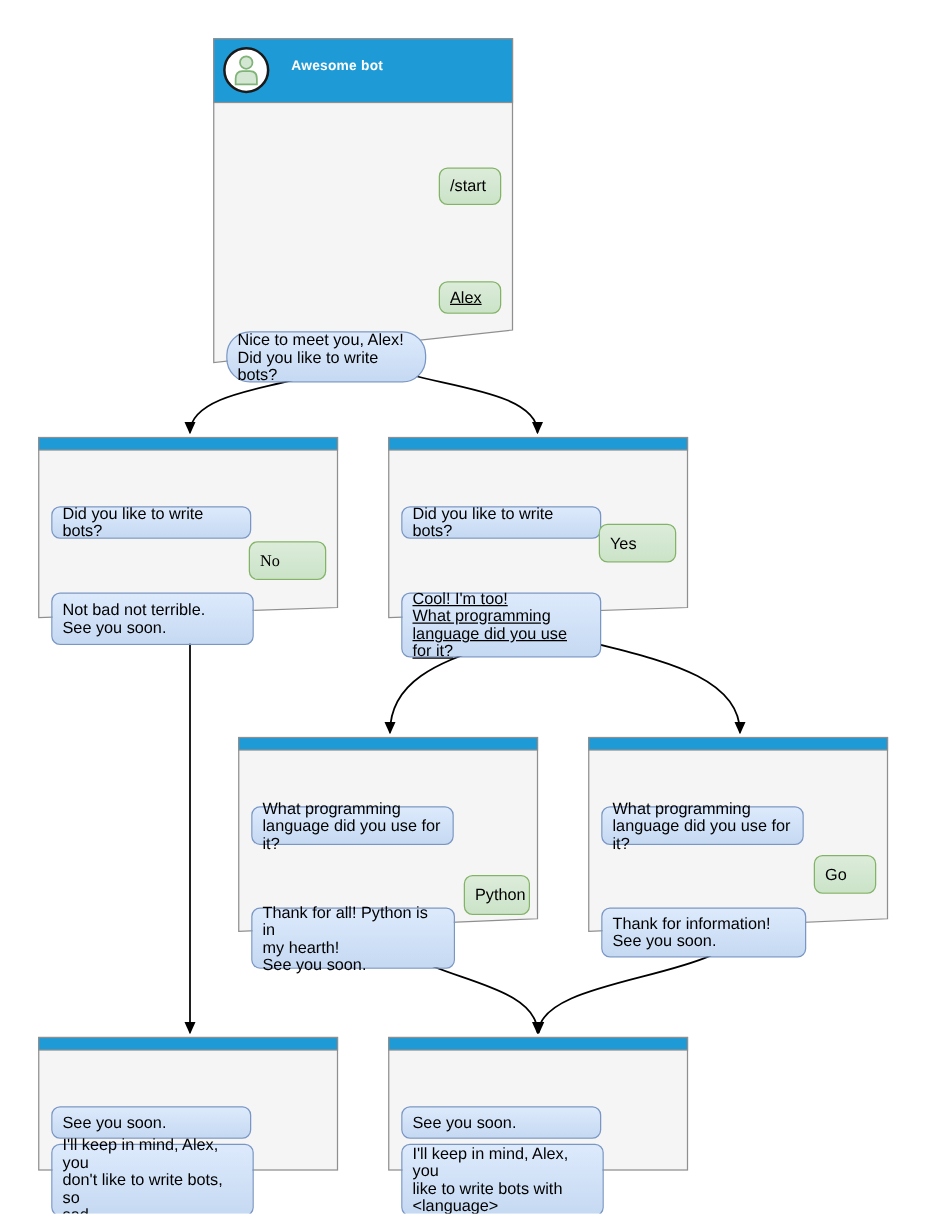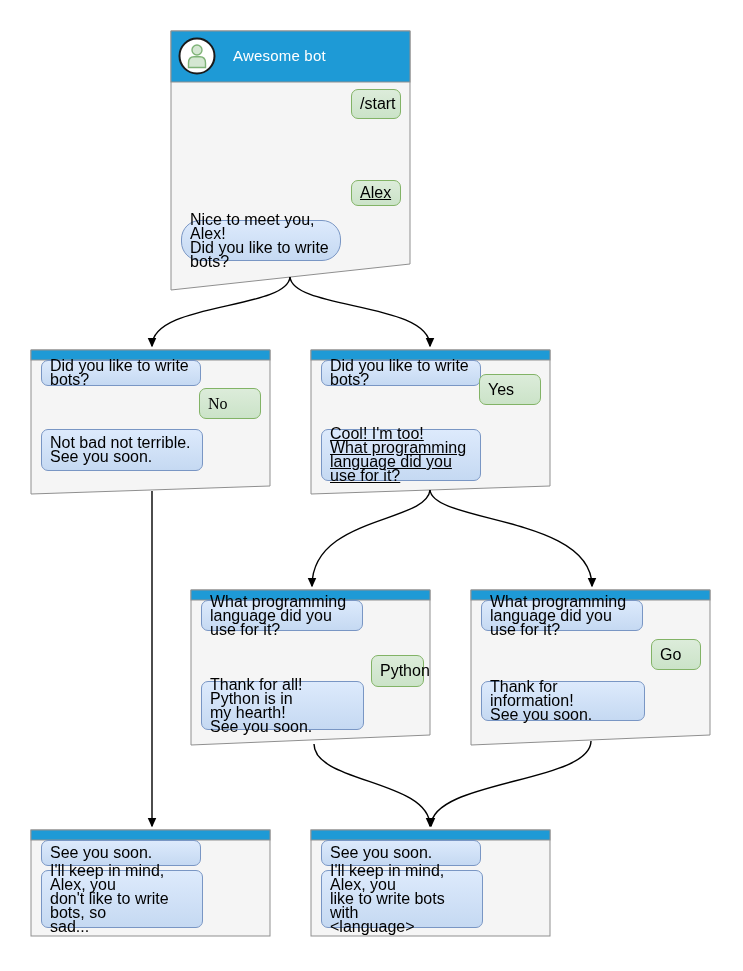--- a/index.html
+++ b/index.html
@@ -6,30 +6,31 @@
   .canvas{
     position:relative;
     width:743px;height:971px;
     background:#ffffff;
     font-family:"Liberation Sans",sans-serif;
     overflow:hidden;
   }
   .bg-svg{position:absolute;left:0;top:0;z-index:0;}
   .window-title{
     position:absolute;left:233px;top:47px;z-index:2;
-    font-size:15px;font-weight:normal;color:#ffffff;
+    font-size:11px;font-weight:bold;color:#ffffff;
     letter-spacing:.2px;
   }
   .bubble{
     position:absolute;z-index:1;box-sizing:border-box;
     border-radius:7px;
-    font-size:16px;line-height:14px;color:#000;
+    font-size:13px;line-height:14px;color:#000;
     display:flex;flex-direction:column;justify-content:center;
     padding:12px 8px;
     white-space:pre-line;
+    margin-top:45px;
   }
   .bubble.bot{
     background:linear-gradient(#ddeafc,#c5d9f2);
     border:1px solid #7996c4;
   }
   .bubble.user{
     background:linear-gradient(#dcecda,#cbe3c8);
     border:1px solid #82b366;
   }
 </style>

